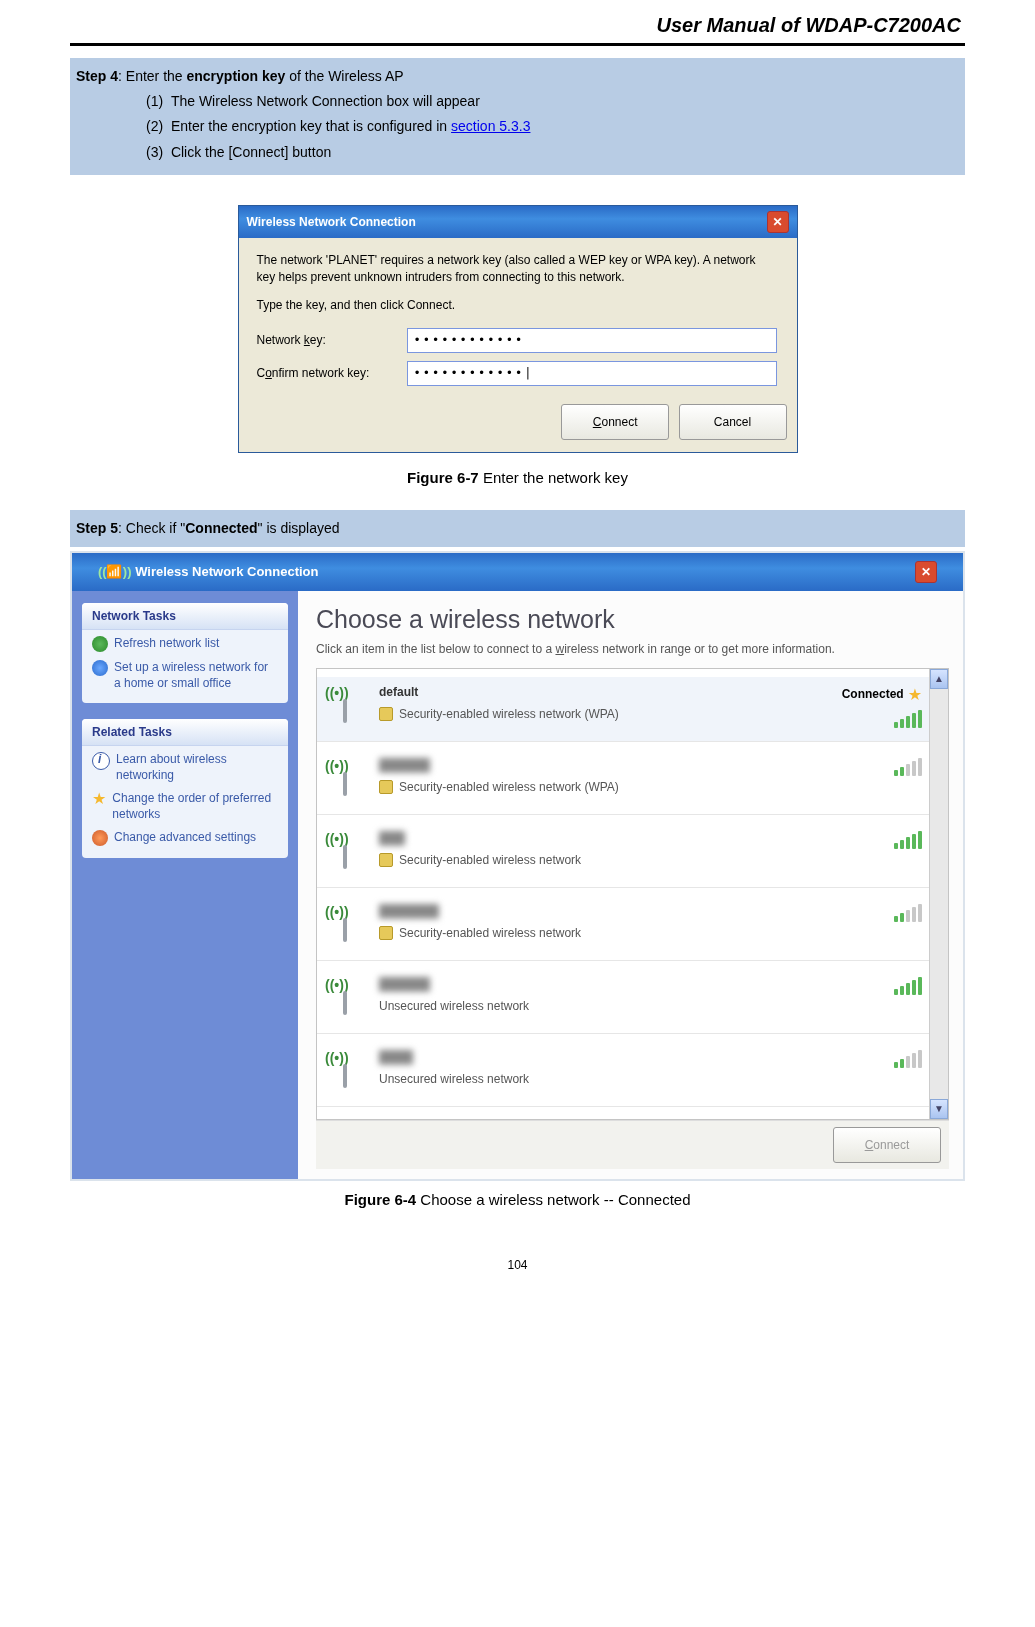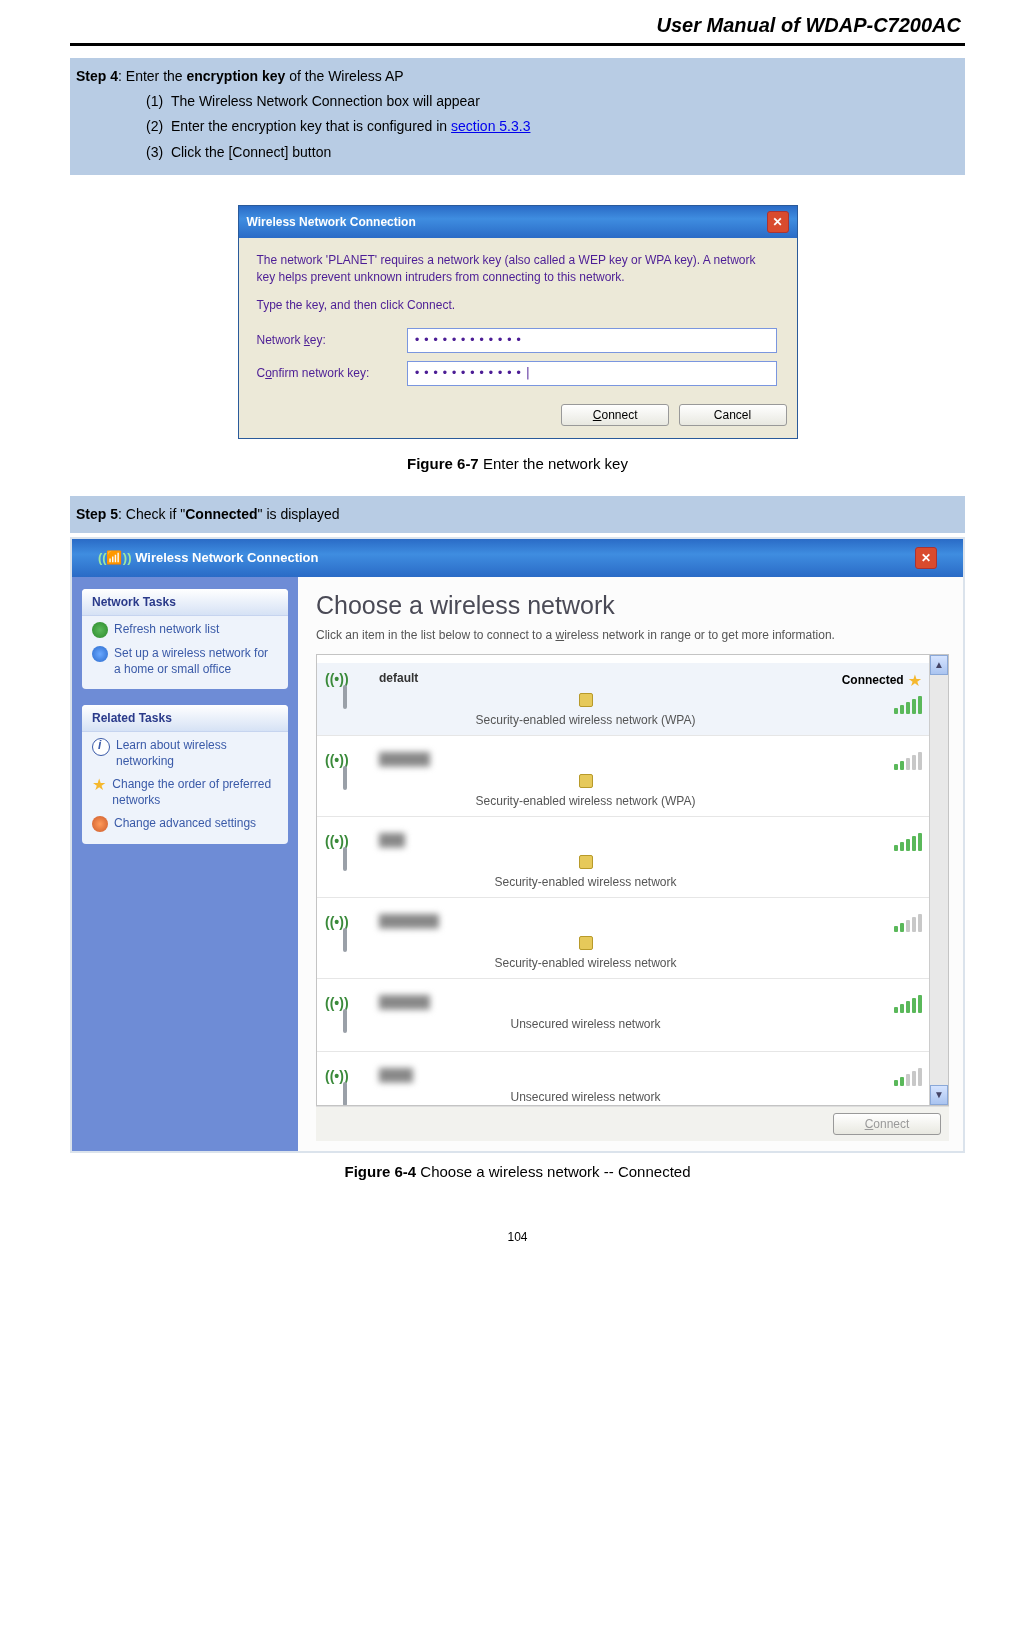--- a/index.html
+++ b/index.html
@@ -64,21 +64,21 @@
     display: flex;
     align-items: center;
     justify-content: center;
     color: #fff;
     font-weight: bold;
     font-size: 12px;
     line-height: 1;
   }
   .dialog-body {
     padding: 14px 20px 10px 18px;
-    color: #4c1d95;
+    color: #000000;
     line-height: 1.4;
   }
   .form-row {
     display: flex;
     align-items: center;
     margin: 8px 0;
   }
   .form-label { width: 150px; }
   .text-input {
     flex: 1;
@@ -88,21 +88,21 @@
     font-family: monospace;
     letter-spacing: 2px;
   }
   .btn-row {
     text-align: right;
     padding: 0 10px 12px 0;
   }
   .xp-btn {
     display: inline-block;
     min-width: 86px;
-    padding: 3px 10px;
+    padding: 10px 10px;
     border: 1px solid #999;
     border-radius: 3px;
     background: linear-gradient(#fff,#e8e8e0);
     margin-left: 6px;
     text-align:center;
   }
   .caption {
     text-align: center;
     margin: 10px 0 24px 0;
     font-size: 15px;
@@ -212,21 +212,21 @@
     font-size:14px;
     position:absolute; top:0; left:0;
   }
   .wifi-ico::after {
     content:"";
     position:absolute; left:18px; top:14px;
     width:4px;height:24px;background:#9aa0a8;border-radius:2px;
   }
   .net-main { flex:1; }
   .net-title { font-weight:bold; color:#333;}
-  .net-sub { color:#555; display:flex;align-items:center;gap:6px; margin-top:8px;flex-direction:column;}
+  .net-sub { color:#555; display:flex;align-items:center;gap:6px; margin-top:8px;}
   .lock-ico { width:12px;height:12px;background:#e6c95a;border:1px solid #b89a2a;border-radius:2px;}
   .blur { filter: blur(3px); background:#888; color:#888; border-radius:2px;}
   .net-right {
     display:flex;flex-direction:column;align-items:flex-end;gap:6px;
     min-width:120px;
   }
   .signal {
     display:flex;gap:2px;align-items:flex-end;height:18px;
   }
   .signal span{width:4px;background:#c8c8c8;border-radius:1px;}

